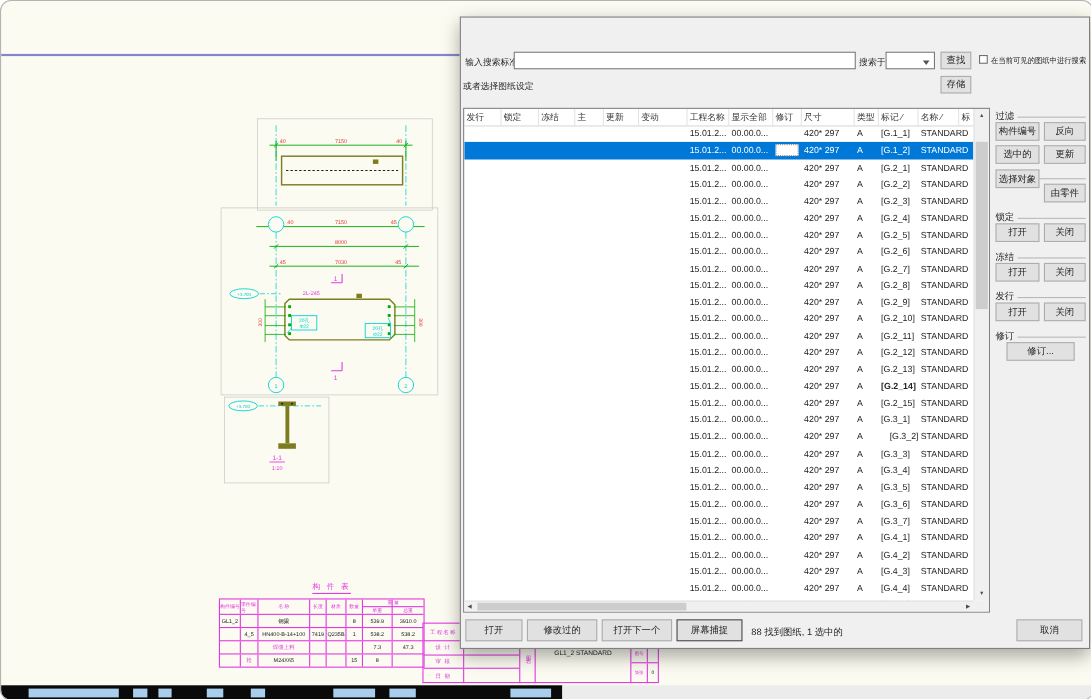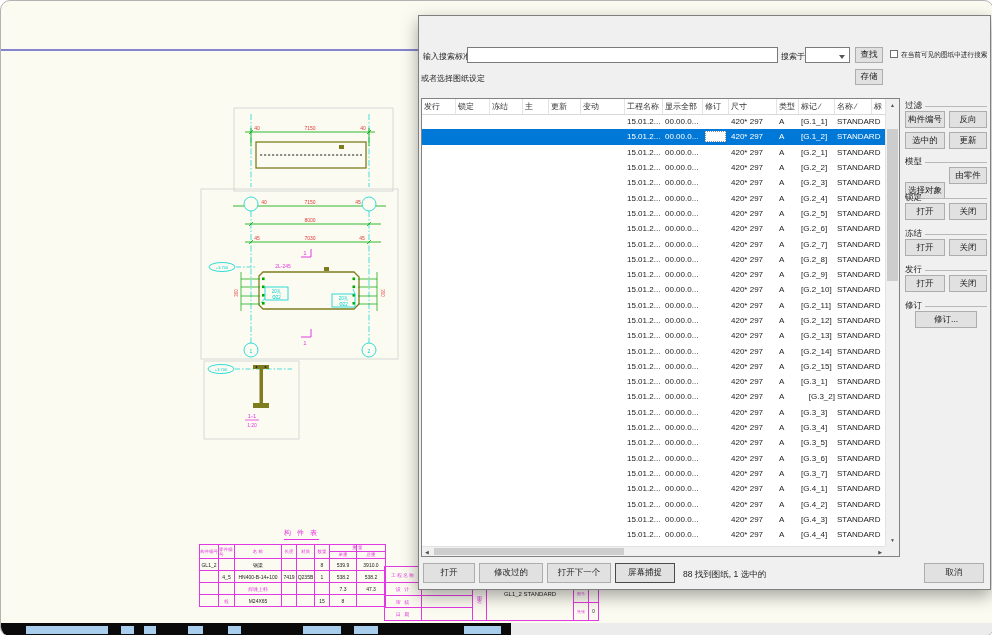--- a/index.html
+++ b/index.html
@@ -481,21 +481,21 @@
             <div class="tcell" style="width: 36px;">[G.2_13]</div>
             <div class="tcell" style="width: 50px;">STANDARD</div>
           </div>
           <div class="trow">
             <div class="tspacer"></div>
             <div class="tcell" style="width: 38px;">15.01.2...</div>
             <div class="tcell" style="width: 40px;">00.00.0...</div>
             <div class="tcell" style="width: 26px;"></div>
             <div class="tcell" style="width: 48px;">420* 297</div>
             <div class="tcell" style="width: 22px;">A</div>
-            <div class="tcell" style="width: 36px;">[G.2_14]</div>
+            <div class="tcell" style="width: 36px; font-weight: bold;">[G.2_14]</div>
             <div class="tcell" style="width: 50px;">STANDARD</div>
           </div>
           <div class="trow">
             <div class="tspacer"></div>
             <div class="tcell" style="width: 38px;">15.01.2...</div>
             <div class="tcell" style="width: 40px;">00.00.0...</div>
             <div class="tcell" style="width: 26px;"></div>
             <div class="tcell" style="width: 48px;">420* 297</div>
             <div class="tcell" style="width: 22px;">A</div>
             <div class="tcell" style="width: 36px;">[G.2_15]</div>
@@ -641,21 +641,21 @@
       </div>
     <div class="btn" style="left:486px;top:95px;width:40px;height:17px">构件编号</div>
     <div class="btn" style="left:530px;top:95px;width:38px;height:17px">反向</div>
     <div class="btn" style="left:486px;top:116px;width:40px;height:17px">选中的</div>
     <div class="btn" style="left:530px;top:116px;width:38px;height:17px">更新</div>
 
     <div class="pgroup" style="top:140px">
       <span class="plabel">模型</span>
         <span class="pline"></span>
       </div>
-    <div class="btn" style="left:486px;top:166px;width:40px;height:17px">选择对象</div>
+    <div class="btn" style="left:486px;top:138px;width:40px;height:17px">选择对象</div>
     <div class="btn" style="left:530px;top:151px;width:38px;height:17px">由零件</div>
 
     <div class="pgroup" style="top:176px">
       <span class="plabel">锁定</span>
         <span class="pline"></span>
       </div>
     <div class="btn" style="left:486px;top:187px;width:40px;height:17px">打开</div>
     <div class="btn" style="left:530px;top:187px;width:38px;height:17px">关闭</div>
 
     <div class="pgroup" style="top:212px">

